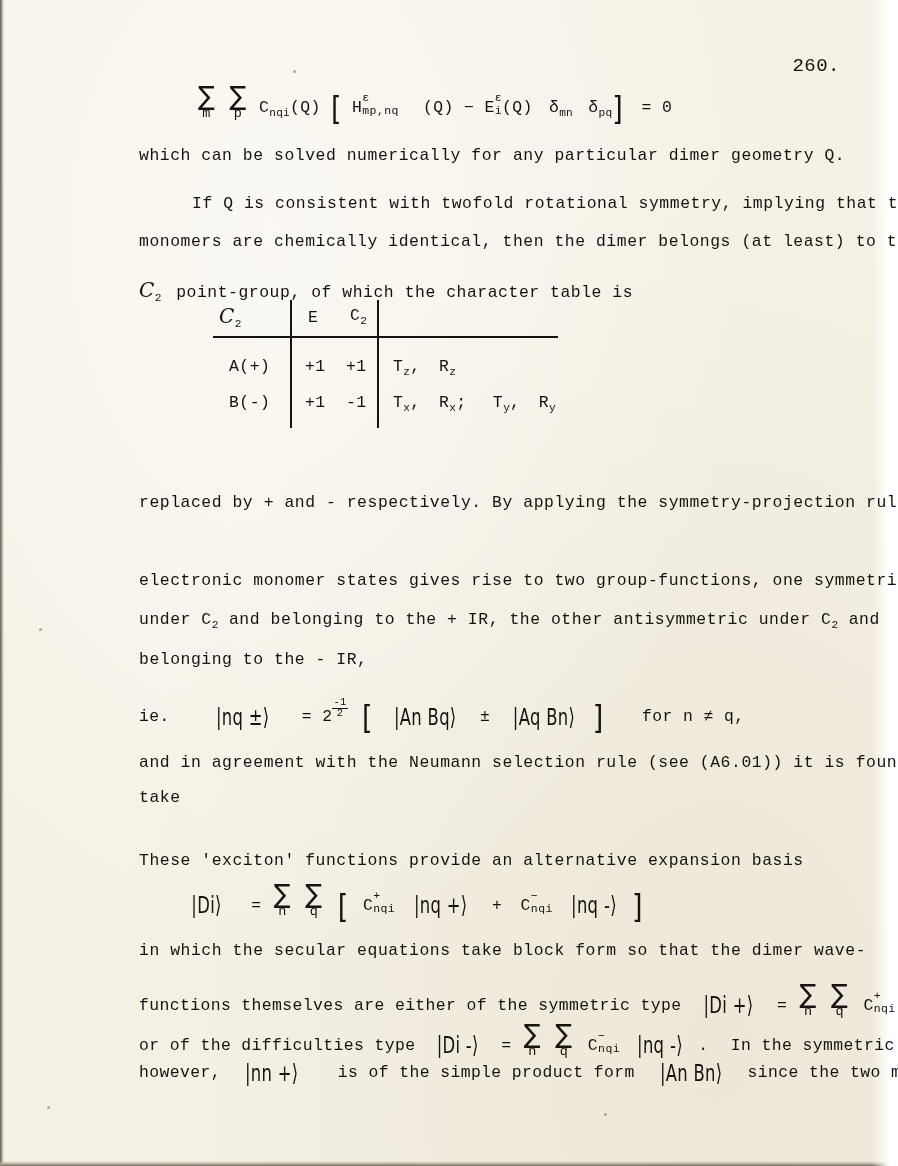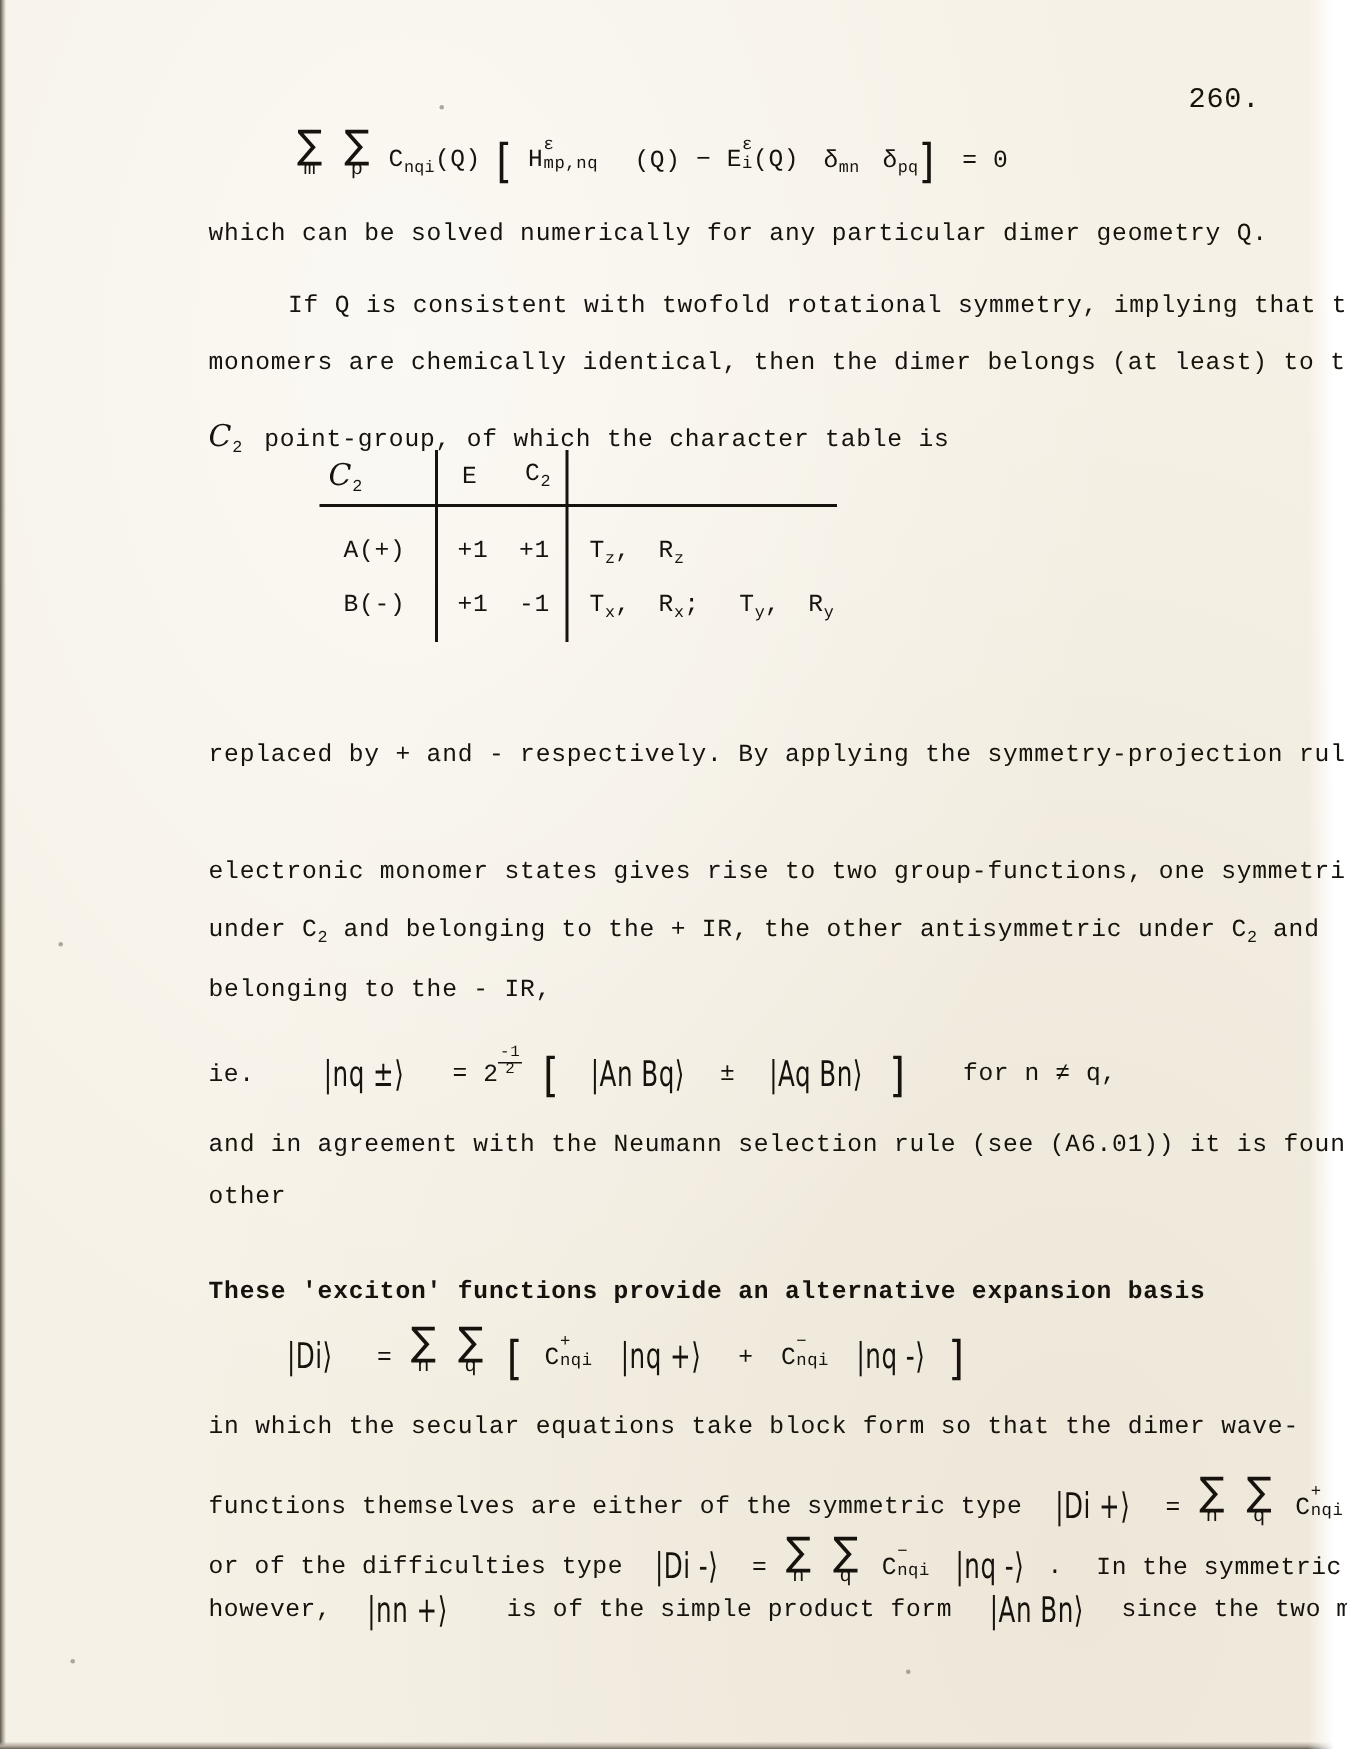--- a/index.html
+++ b/index.html
@@ -285,24 +285,24 @@
       <span>2</span><span class="frac"><span class="num">-1</span><span class="den">2</span></span>
       <span class="bigbr" style="margin-left:4px">[</span>
       <span class="ket" style="margin-left:4px">|An Bq⟩</span>
       <span style="margin-left:6px">±</span>
       <span class="ket" style="margin-left:6px">|Aq Bn⟩</span>
       <span class="bigbr">]</span>
       <span style="margin-left:28px">for n ≠ q,</span>
     </div>
 
     <div class="line" style="top:755px;">and in agreement with the Neumann selection rule (see (A6.01)) it is found</div>
-    <div class="line" style="top:790px;">other</div>
-
-
-    <div class="line" style="top:853px;font-weight:bold;">These 'exciton' functions provide an alternative expansion basis</div>
+    <div class="line" style="top:790px;">take</div>
+
+
+    <div class="line" style="top:853px;">These 'exciton' functions provide an alternative expansion basis</div>
 
     <div class="line m" style="left:188px; top:884px;">
       <span class="ket">|Di⟩</span>
       <span style="margin-left:16px">=</span>
       <span class="sigwrap">
         <span class="sig">∑</span>
         <span class="idx">n</span>
       </span>
       <span class="sigwrap">
         <span class="sig">∑</span>

